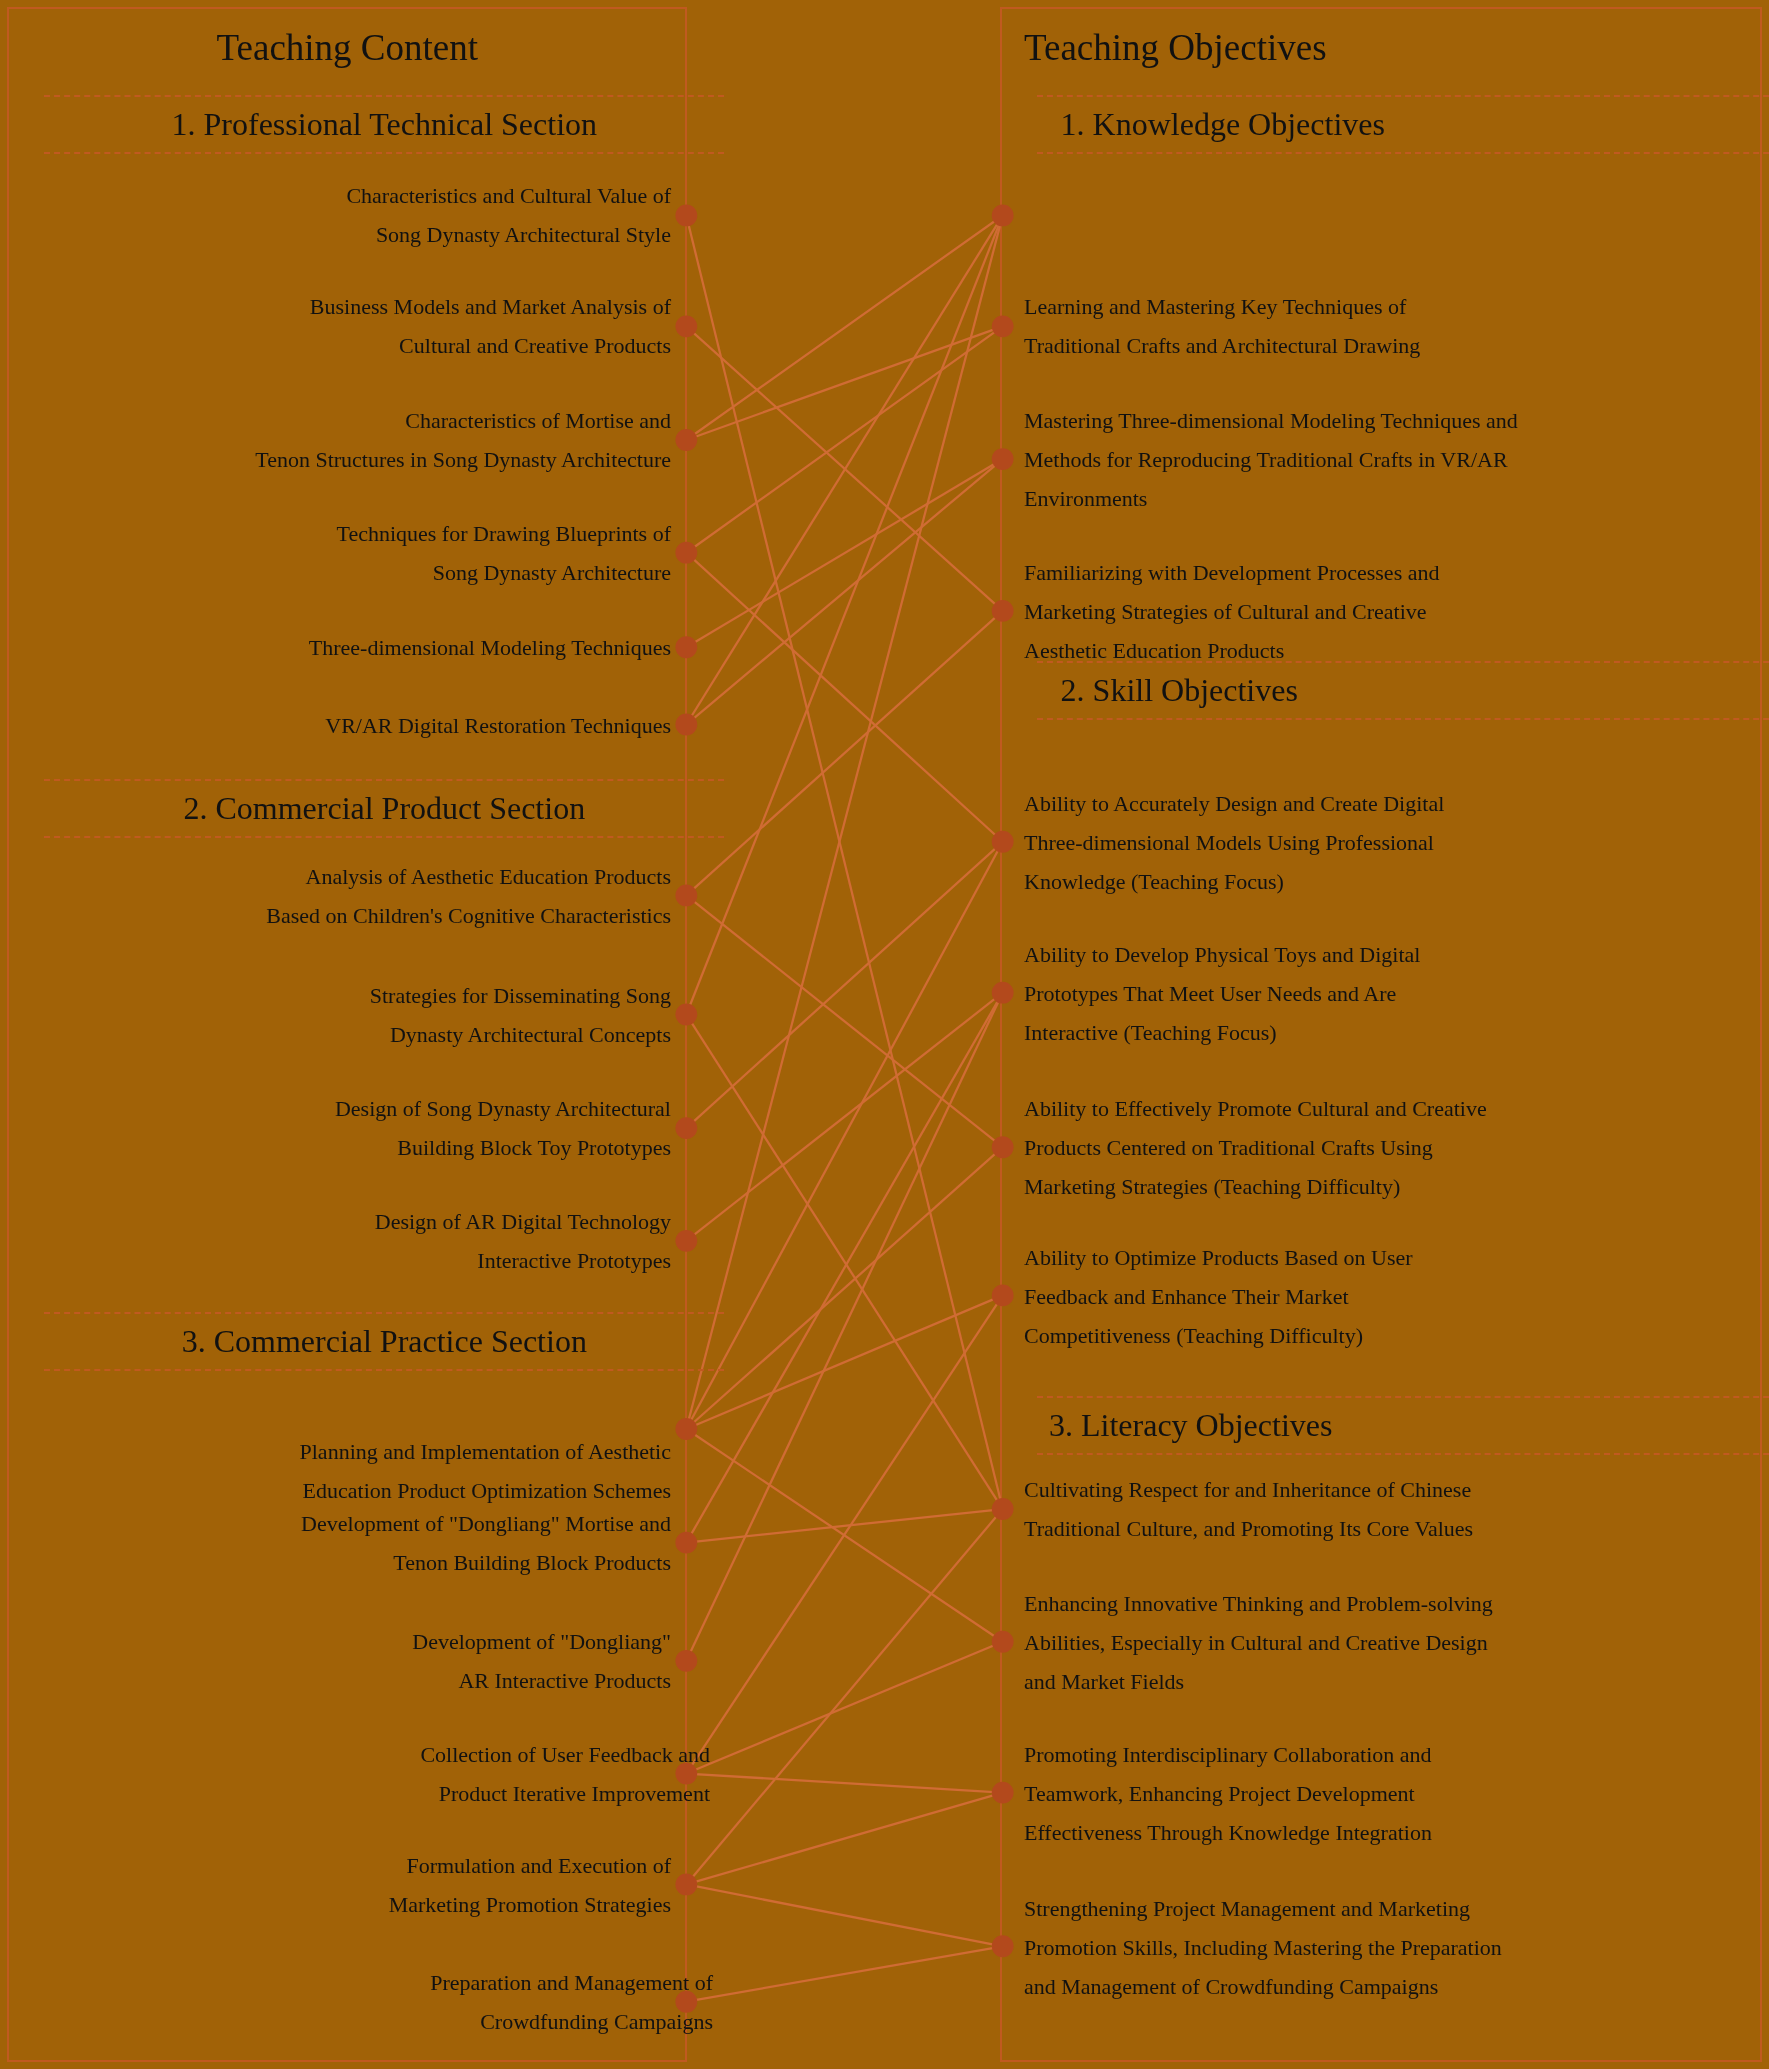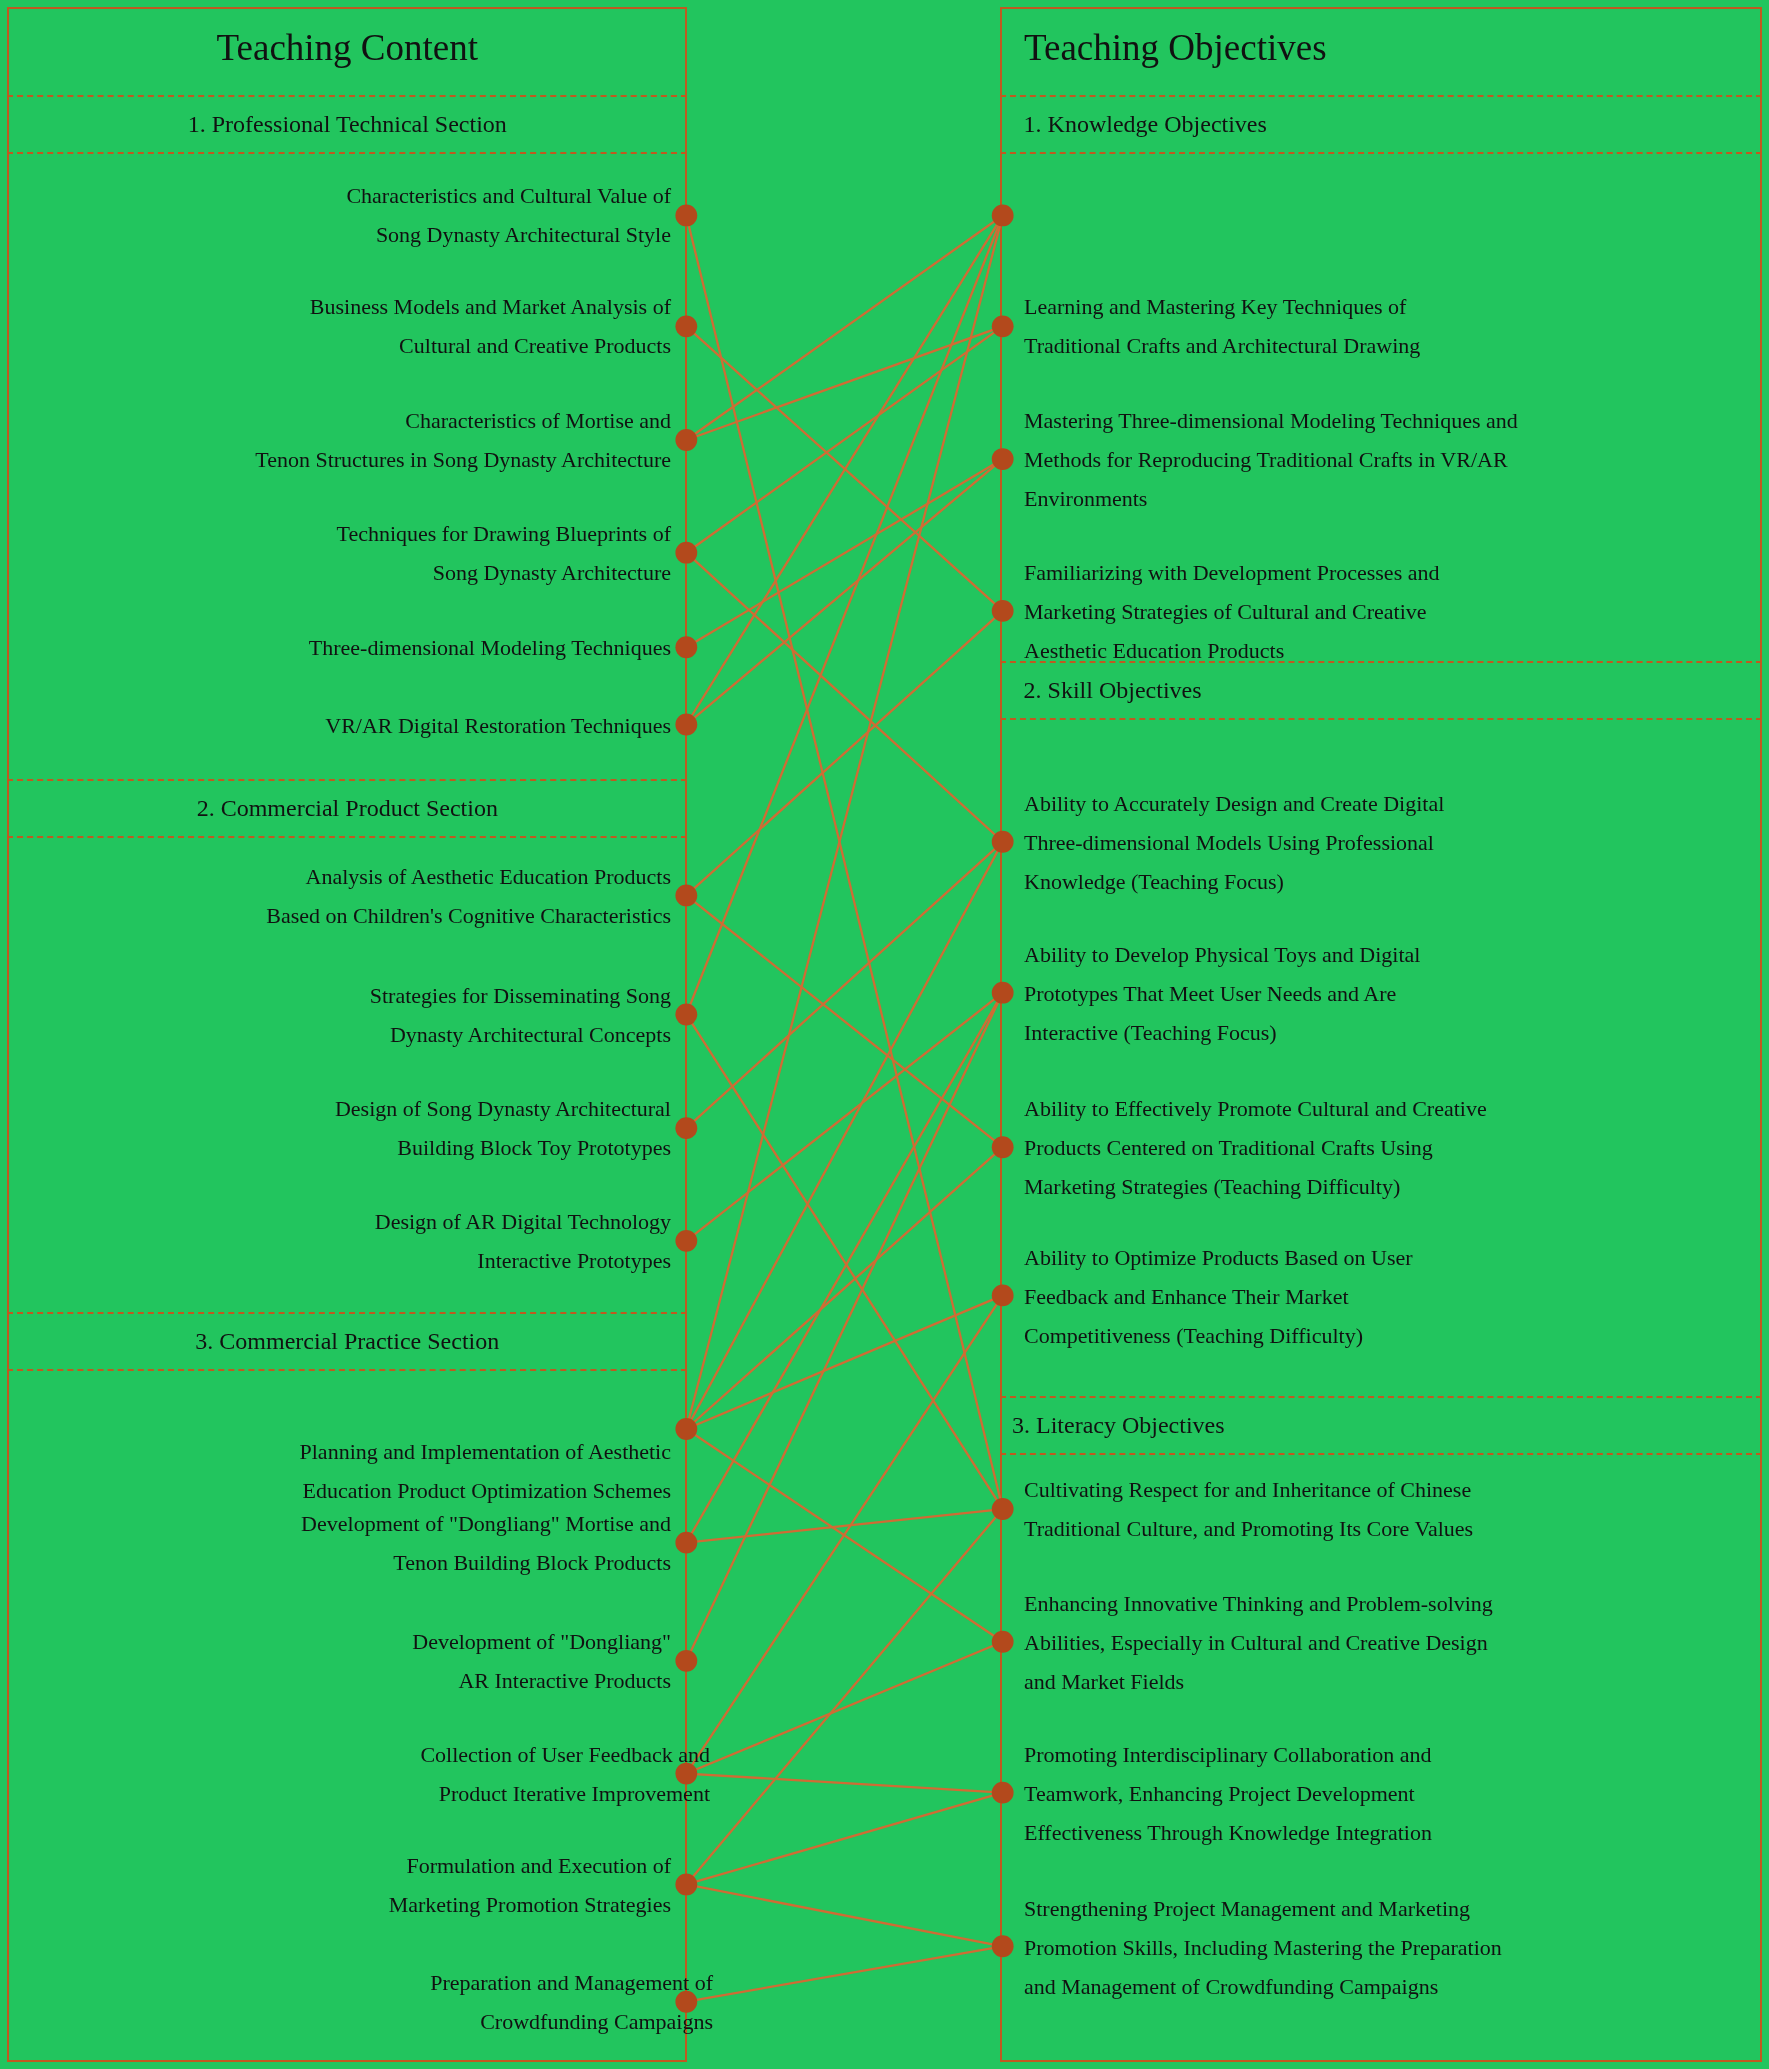--- a/index.html
+++ b/index.html
@@ -1,20 +1,20 @@
 <!DOCTYPE html>
 <html style="font-size:14.5px"><head>
 <meta charset="utf-8">
 <style>
   html,body{margin:0;padding:0;background:#ffffff;}
   #canvas{
     position:relative;
     width:1769px;
     height:2069px;
-    background:#22c55e;
+    background:#a16207;
     font-family:"Liberation Serif", serif;
     color:#111111;
     overflow:hidden;
   }
   #wires{position:absolute;left:0;top:0;width:1769px;height:2069px;z-index:2;}
   .panel{
     position:absolute;
     top:7.3px;
     height:2055px;
     border:2.7px solid #c05a20;
@@ -31,25 +31,26 @@
     white-space:nowrap;
     z-index:3;
   }
   #left-title{left:7.3px;top:25.5px;width:680px;text-align:center;}
   #right-title{left:1024px;top:25.5px;text-align:left;}
   .section-header{
     position:absolute;
     box-sizing:border-box;
     border-top:2.7px dashed #c05a20;
     border-bottom:2.7px dashed #c05a20;
-    font-size:24px;
+    font-size:32px;
     display:flex;
     align-items:center;
     z-index:3;
     background:transparent;
+    margin-left:37px;
   }
   .section-header.left{left:7.3px;width:680px;justify-content:center;text-align:center;}
   .section-header.right{left:1000px;width:762px;justify-content:flex-start;padding-left:23.6px;text-align:left;}
   .item{
     position:absolute;
     font-size:22px;
     line-height:39px;
     white-space:pre-line;
     transform:translateY(-50%);
     z-index:3;

